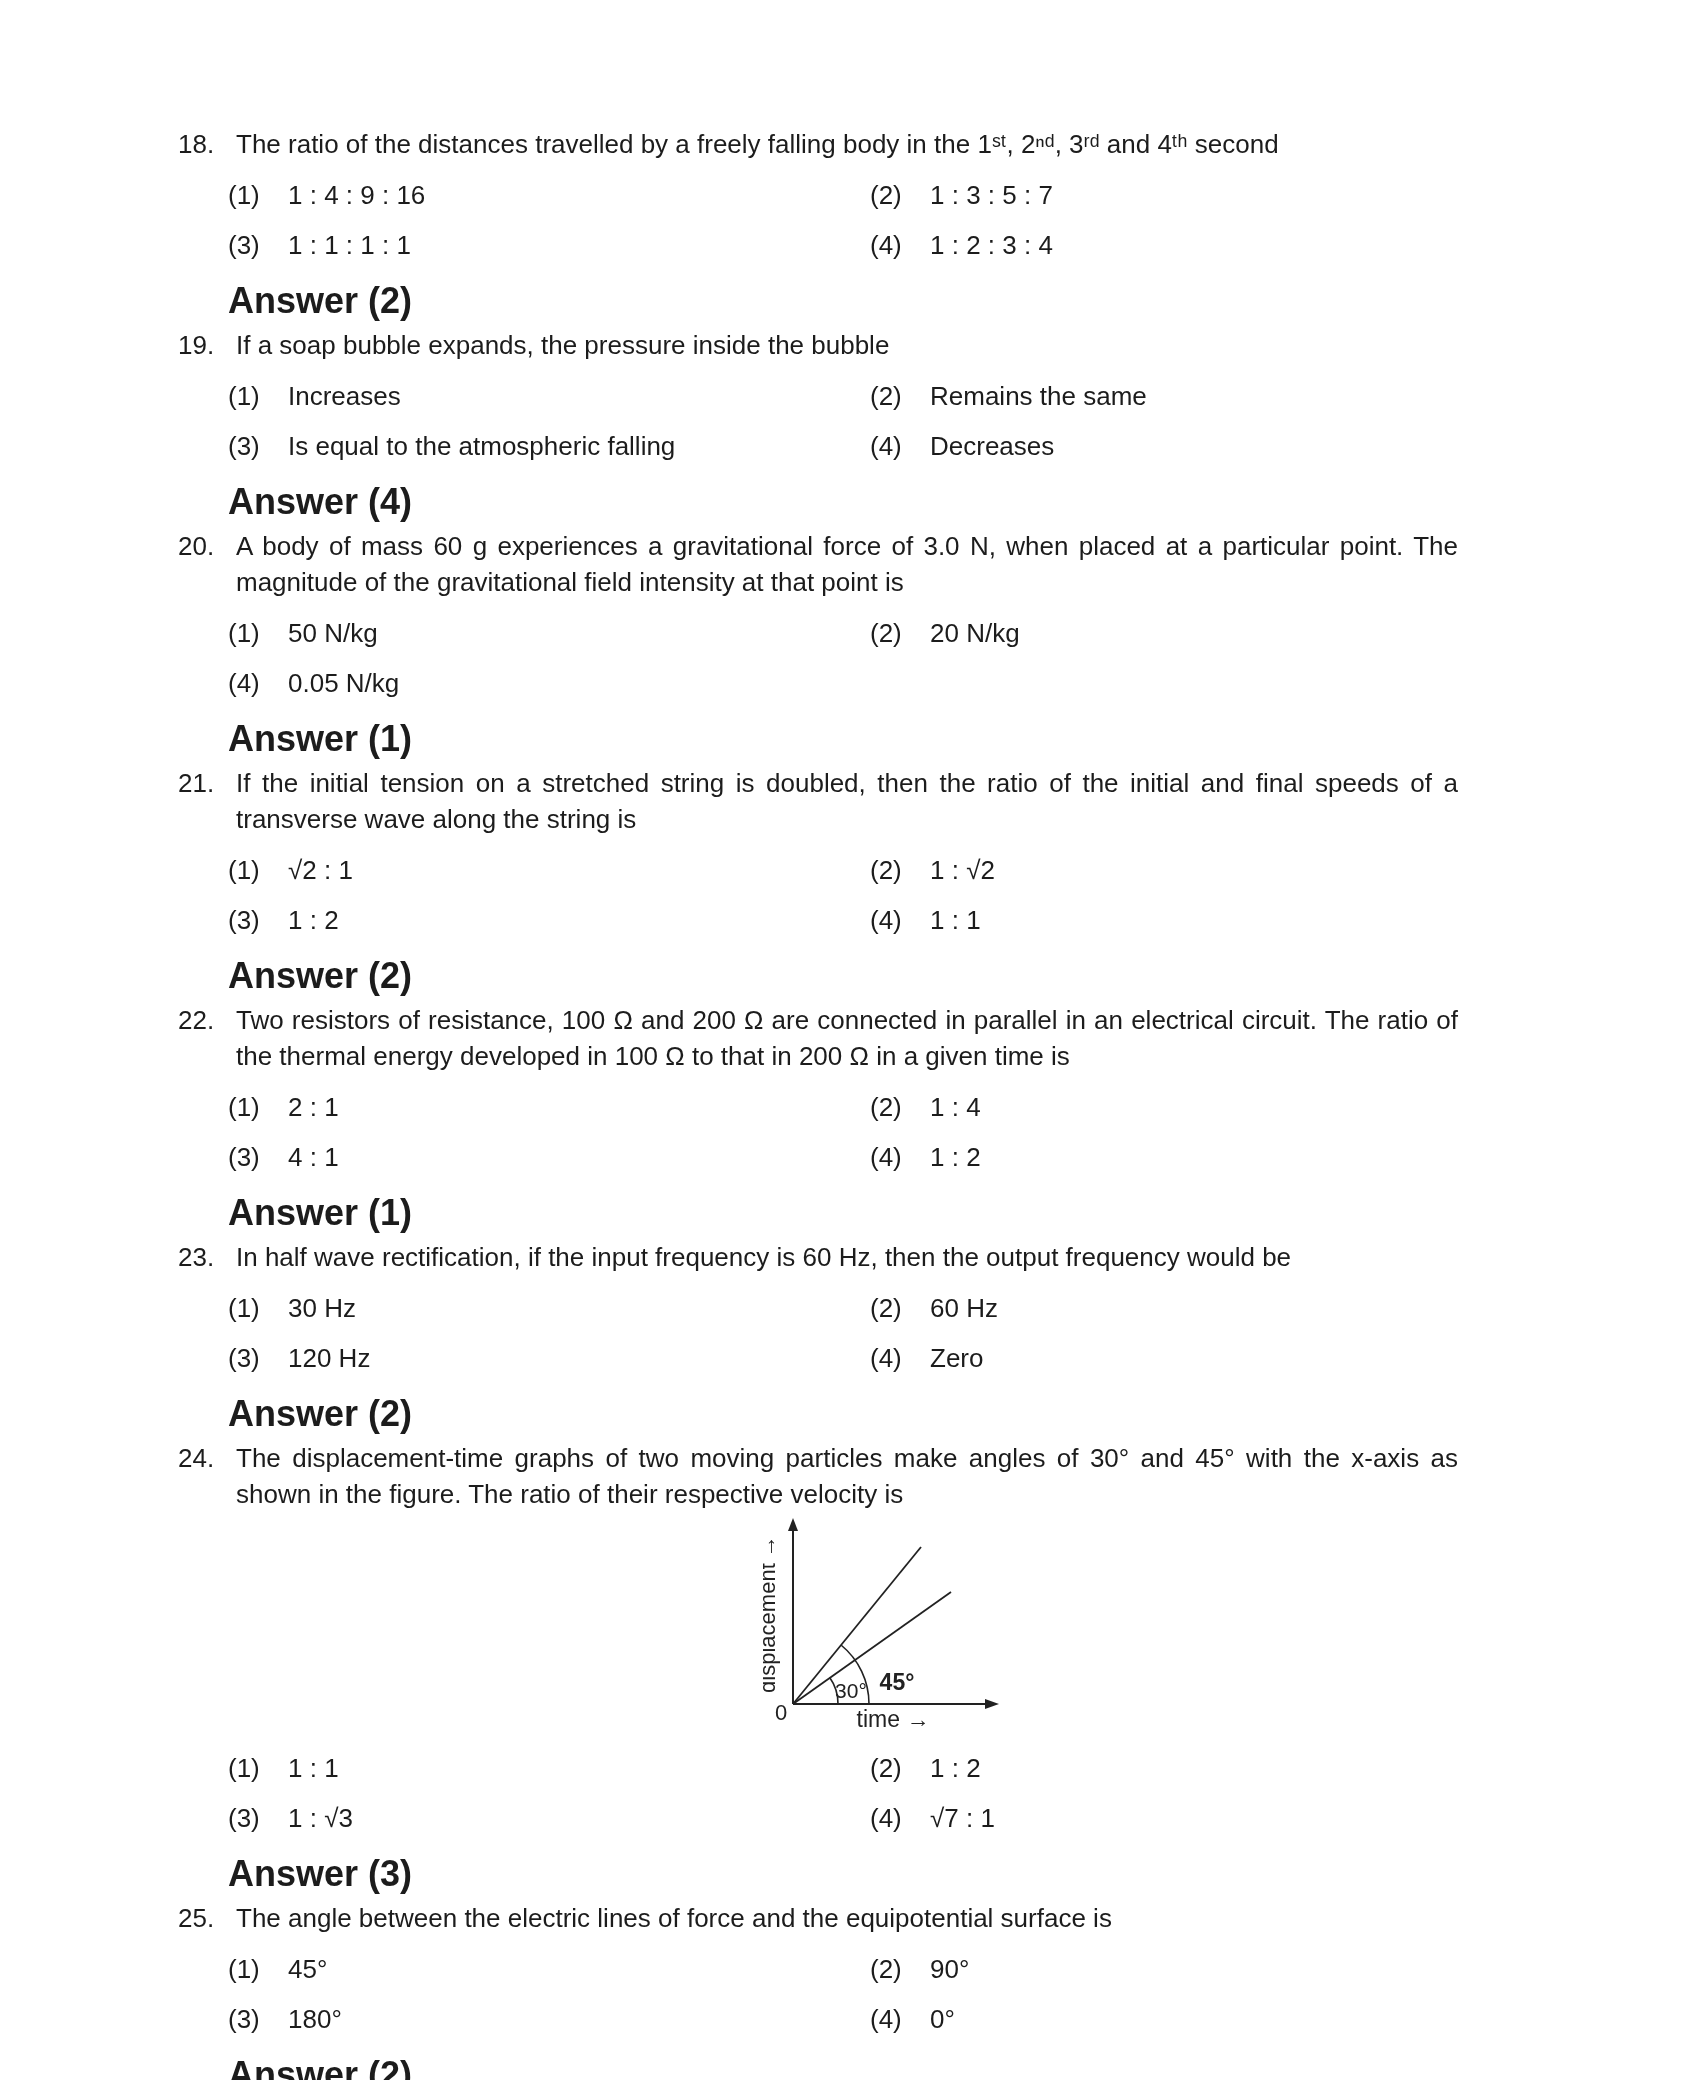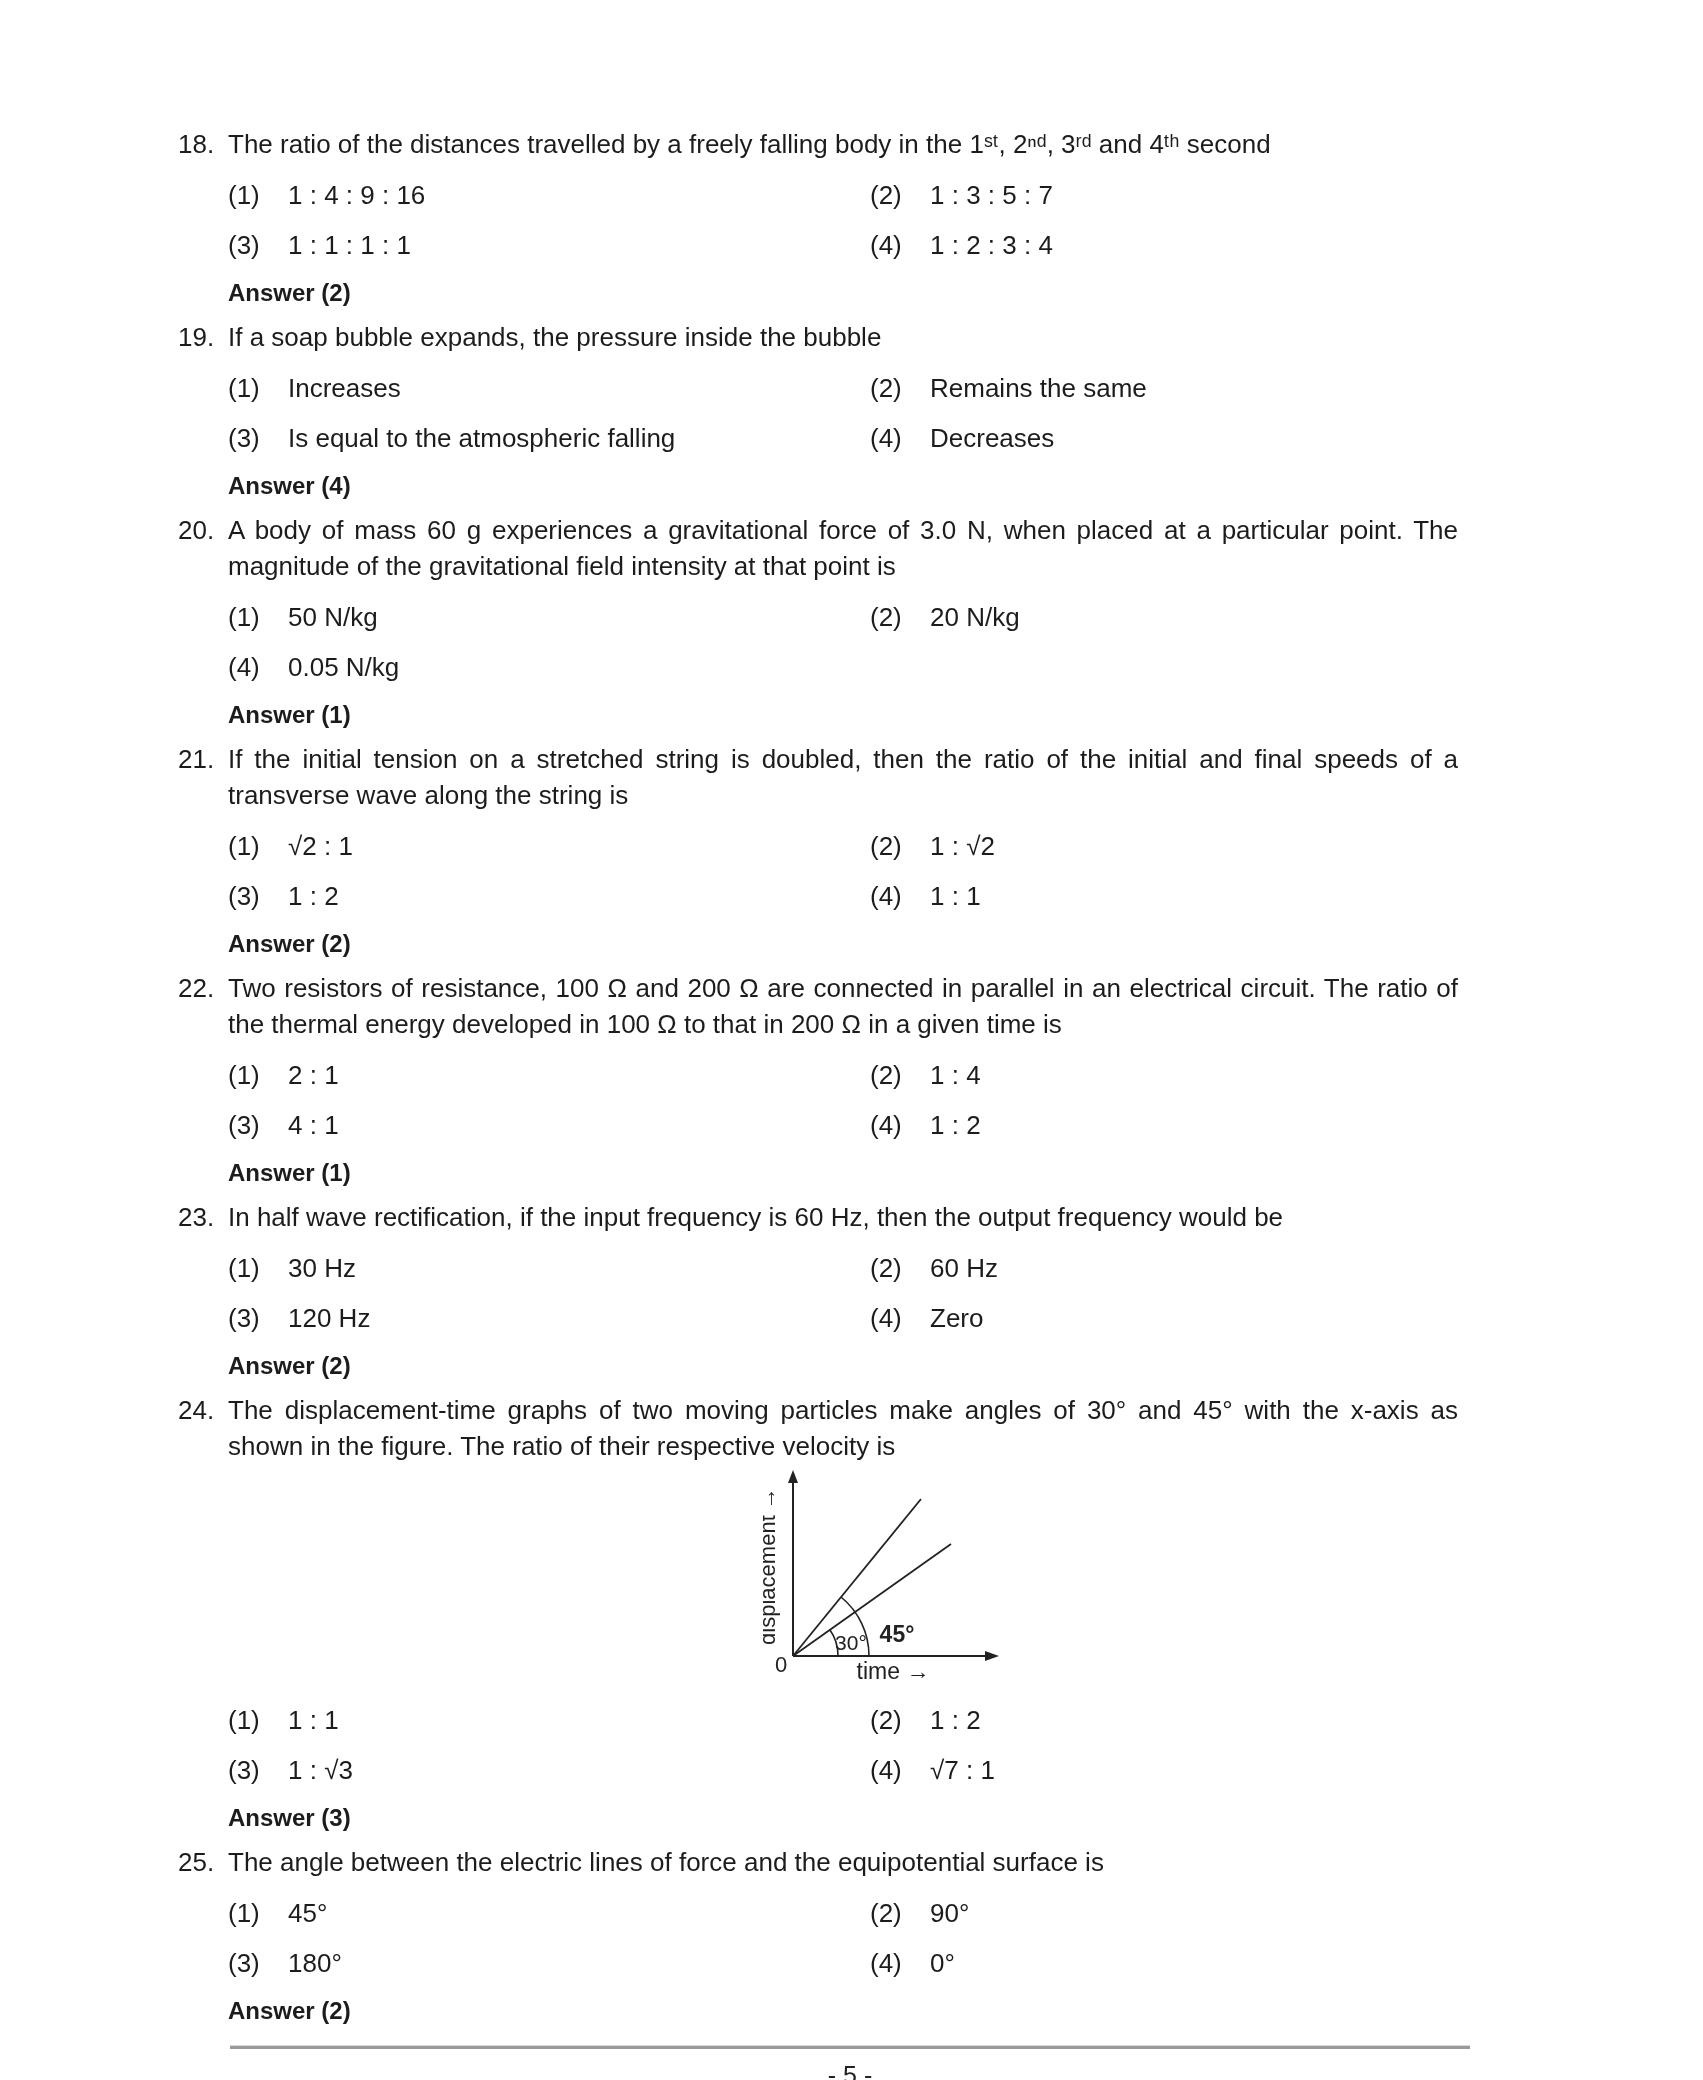--- a/index.html
+++ b/index.html
@@ -12,21 +12,21 @@
     overflow:hidden;
   }
   .sheet{
     position:absolute;inset:0;
     padding-top:126px;
   }
   .question{
     margin:0 0 8px 178px;
     width:1280px;
   }
-  .q-row{display:flex;align-items:flex-start;}
+  .q-row{display:flex;align-items:flex-start;gap:8px;}
   .q-num{
     flex:0 0 50px;
     font-size:26px;line-height:36px;
   }
   .q-text{
     flex:1 1 auto;
     width:1227px;
     font-size:26px;line-height:36px;
     text-align:justify;
     margin-bottom:2px;
@@ -36,22 +36,22 @@
     display:grid;
     grid-template-columns:642px 1fr;
   }
   .opt{
     font-size:26px;line-height:37px;height:37px;
     white-space:nowrap;
     margin-top:13px;
   }
   .opt-num{display:inline-block;width:60px;}
   .answer{
-    margin-left:50px;margin-top:10px;
-    font-size:24px;line-height:37px;
+    margin-left:50px;margin-top:18px;
+    font-size:36px;line-height:37px;
     font-weight:bold;
   }
   .figure-wrap{
     margin-left:585px;
     width:270px;height:219px;
     margin-bottom:4px;
   }
   svg text{font-family:"Liberation Sans","DejaVu Sans",sans-serif;fill:#222;}
   .footer{
     margin:16px 0 0 230px;

